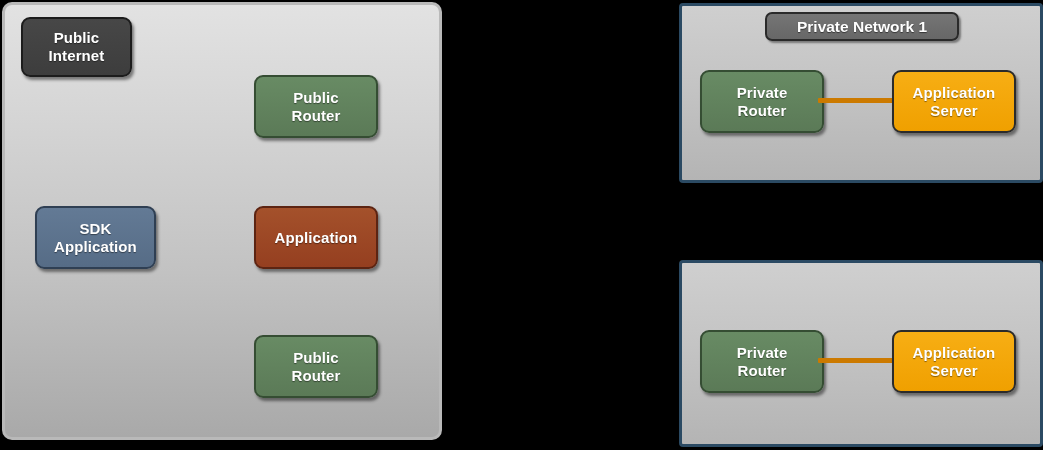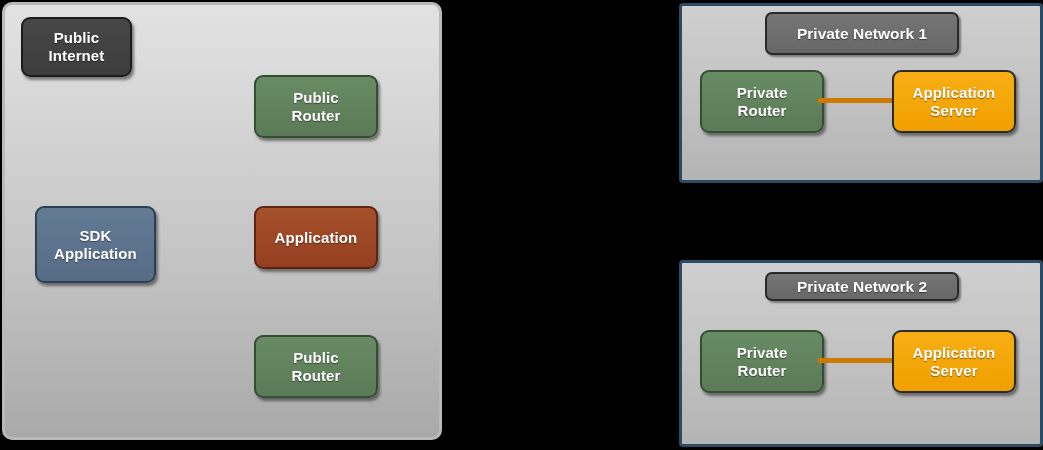--- a/index.html
+++ b/index.html
@@ -104,25 +104,25 @@
   .link {
     position: absolute;
     background: #cc7a00;
     height: 5px;
     border-radius: 1px;
   }
 
   
   .n-public-internet { left: 16px;  top: 12px;  width: 111px; height: 60px; }
   .n-public-router-1 { left: 249px; top: 70px;  width: 124px; height: 63px; }
-  .n-sdk-app        { left: 30px;  top: 201px; width: 121px; height: 77px; }
+  .n-sdk-app        { left: 30px;  top: 201px; width: 121px; height: 63px; }
   .n-controller     { left: 249px; top: 201px; width: 124px; height: 63px; }
   .n-public-router-2{ left: 249px; top: 330px; width: 124px; height: 63px; }
 
-  .pn1-title        { left: 765px; top: 12px;  width: 194px; height: 43px; }
+  .pn1-title        { left: 765px; top: 12px;  width: 194px; height: 29px; }
   .pn1-router       { left: 700px; top: 70px;  width: 124px; height: 63px; }
   .pn1-link         { left: 818px; top: 98px;  width: 84px; }
   .pn1-server       { left: 892px; top: 70px;  width: 124px; height: 63px; }
 
   .pn2-title        { left: 765px; top: 272px; width: 194px; height: 29px; }
   .pn2-router       { left: 700px; top: 330px; width: 124px; height: 63px; }
   .pn2-link         { left: 818px; top: 358px; width: 84px; }
   .pn2-server       { left: 892px; top: 330px; width: 124px; height: 63px; }
 </style>
 </head>
@@ -154,21 +154,20 @@
   <div class="node node-green pn1-router">Private
 Router</div>
 
   <div class="link pn1-link"></div>
 
   <div class="node node-amber pn1-server">Application
 Server</div>
 
   <div class="panel private-net-panel private-net-2"></div>
 
-  <div class="net-title pn2-title">Private Network 2</div>
 
   <div class="node node-green pn2-router">Private
 Router</div>
 
   <div class="link pn2-link"></div>
 
   <div class="node node-amber pn2-server">Application
 Server</div>
 
 </div>

